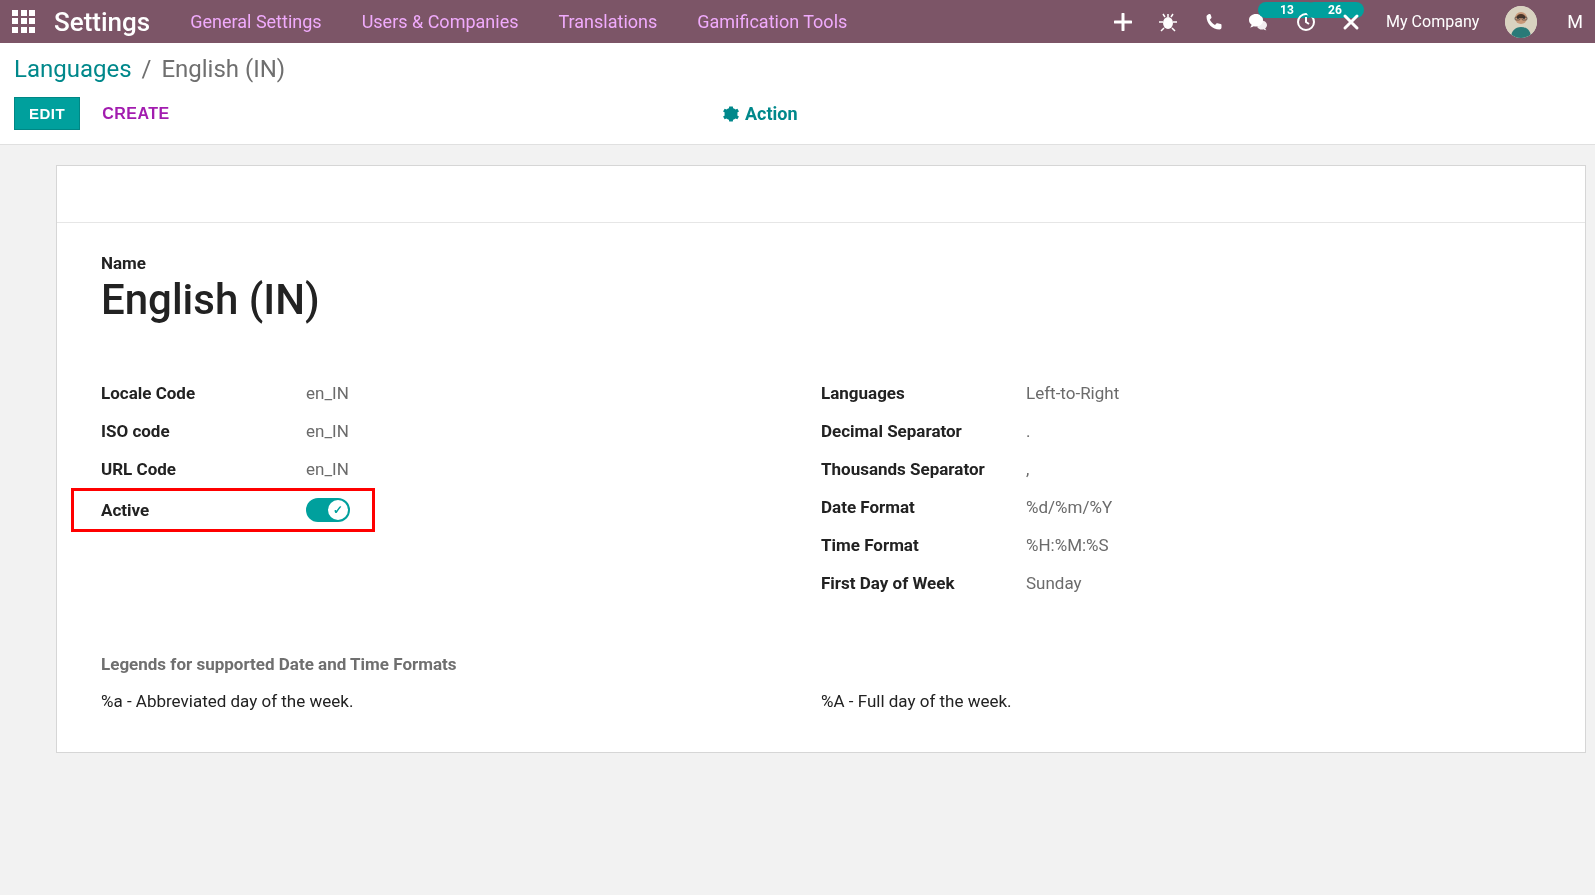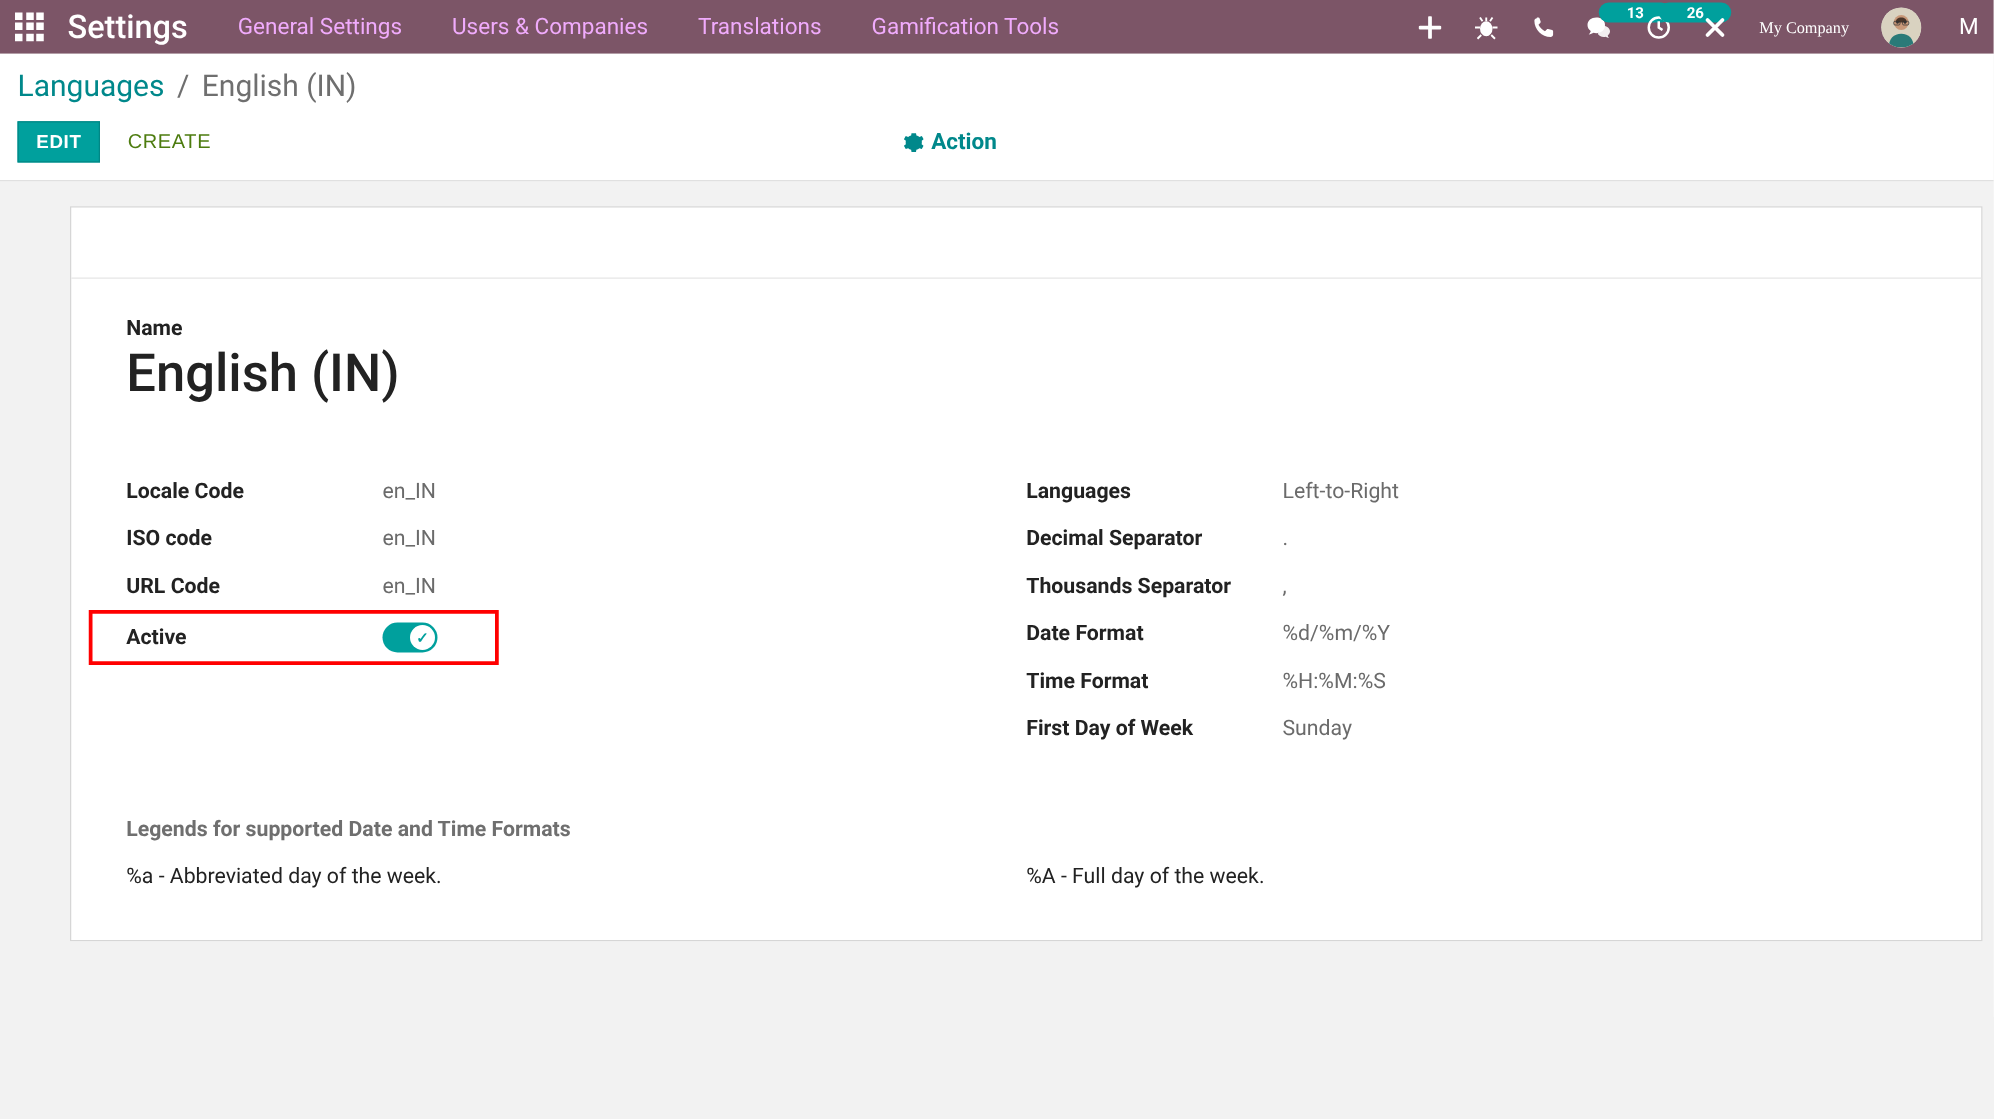--- a/index.html
+++ b/index.html
@@ -73,23 +73,22 @@
       left: 10px;
       background: #00a09d;
       color: #fff;
       font-size: 12px;
       font-weight: 700;
       padding: 1px 22px;
       border-radius: 10px;
     }
     .company-name {
       color: #fff;
-      font-size: 13px;
-      cursor: pointer;
-      font-family: Liberation Serif, serif;
+      font-size: 16px;
+      cursor: pointer;
     }
     .avatar {
       width: 32px;
       height: 32px;
       border-radius: 50%;
       background: #e0e0d0;
       overflow: hidden;
       display: flex;
       align-items: center;
       justify-content: center;
@@ -133,25 +132,25 @@
       color: #fff;
       border: 1px solid #008785;
       padding: 7px 14px;
       font-size: 15px;
       font-weight: 700;
       cursor: pointer;
       letter-spacing: 0.5px;
     }
     .btn-create {
       background: transparent;
-      color: #4d7c0f;
+      color: #a21caf;
       border: none;
       padding: 7px 14px;
       font-size: 16px;
-      font-weight: 400;
+      font-weight: 700;
       cursor: pointer;
       margin-left: 8px;
       letter-spacing: 0.5px;
     }
     .action-dropdown {
       margin-left: auto;
       margin-right: 50%;
       color: #00888b;
       font-size: 18px;
       font-weight: 700;
@@ -210,21 +209,21 @@
       flex-shrink: 0;
     }
     .form-value {
       font-size: 17px;
       color: #6b6b6b;
     }
     .highlight-box {
       border: 3px solid #ff0000;
       margin-left: -30px;
       padding-left: 27px;
-      width: 328px;
+      width: 304px;
     }
     .toggle {
       width: 44px;
       height: 24px;
       background: #00a09d;
       border-radius: 12px;
       position: relative;
       display: flex;
       align-items: center;
       justify-content: flex-end;

